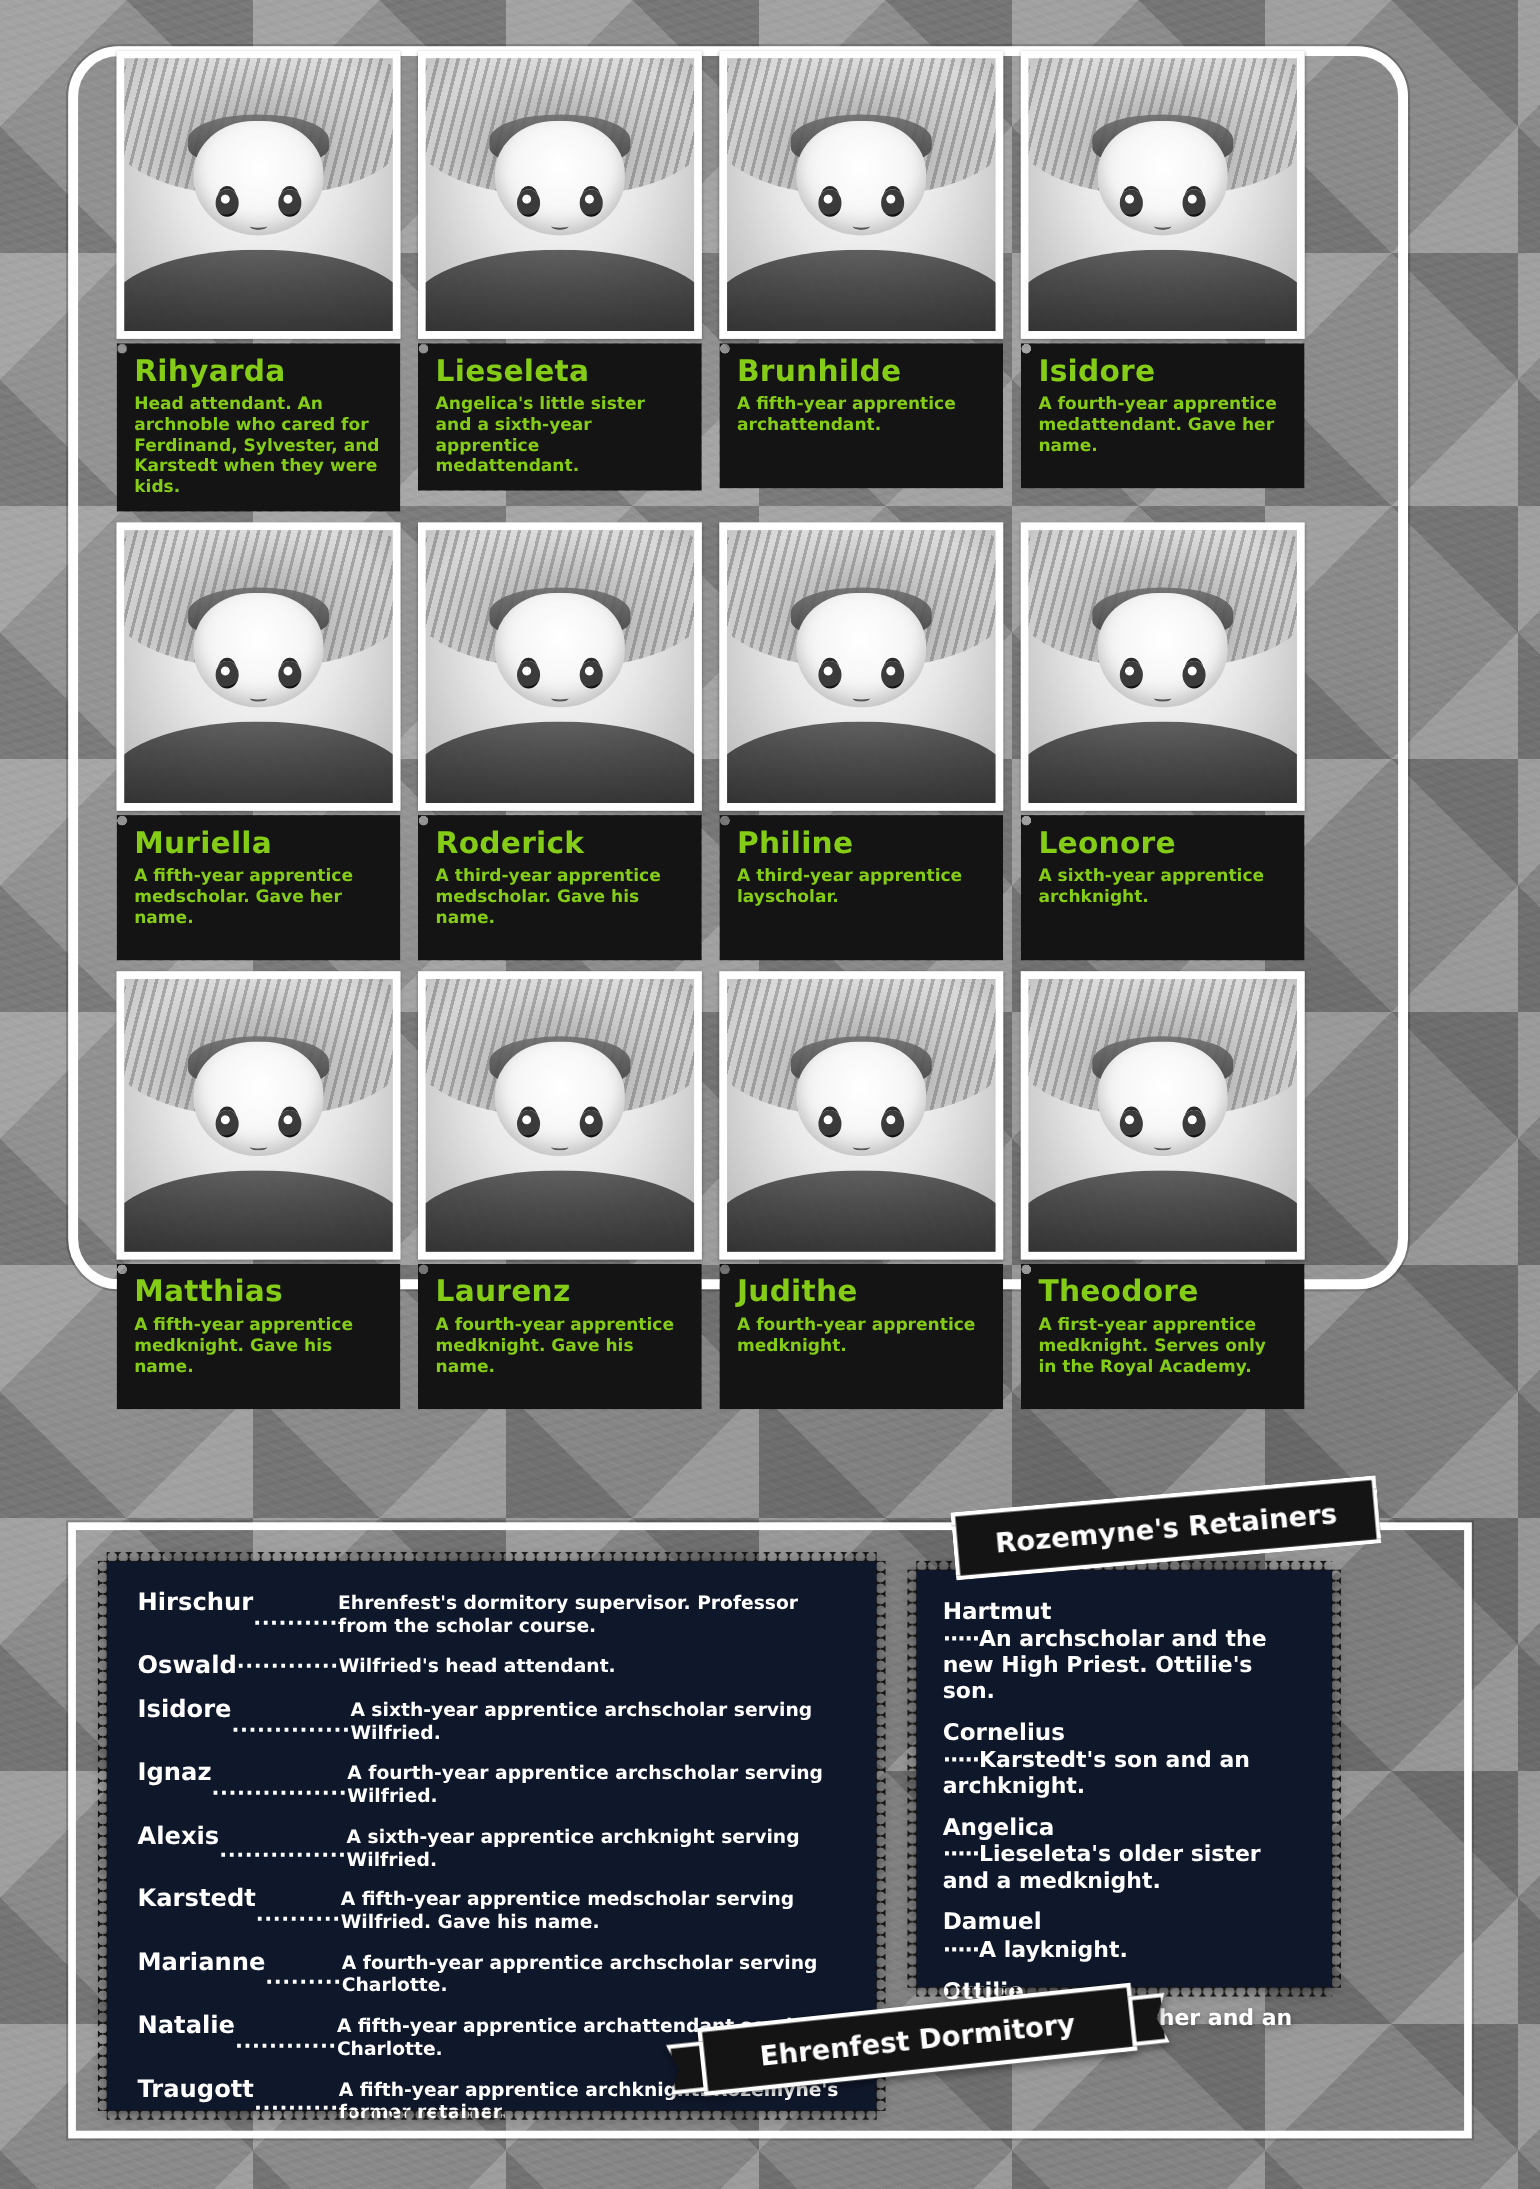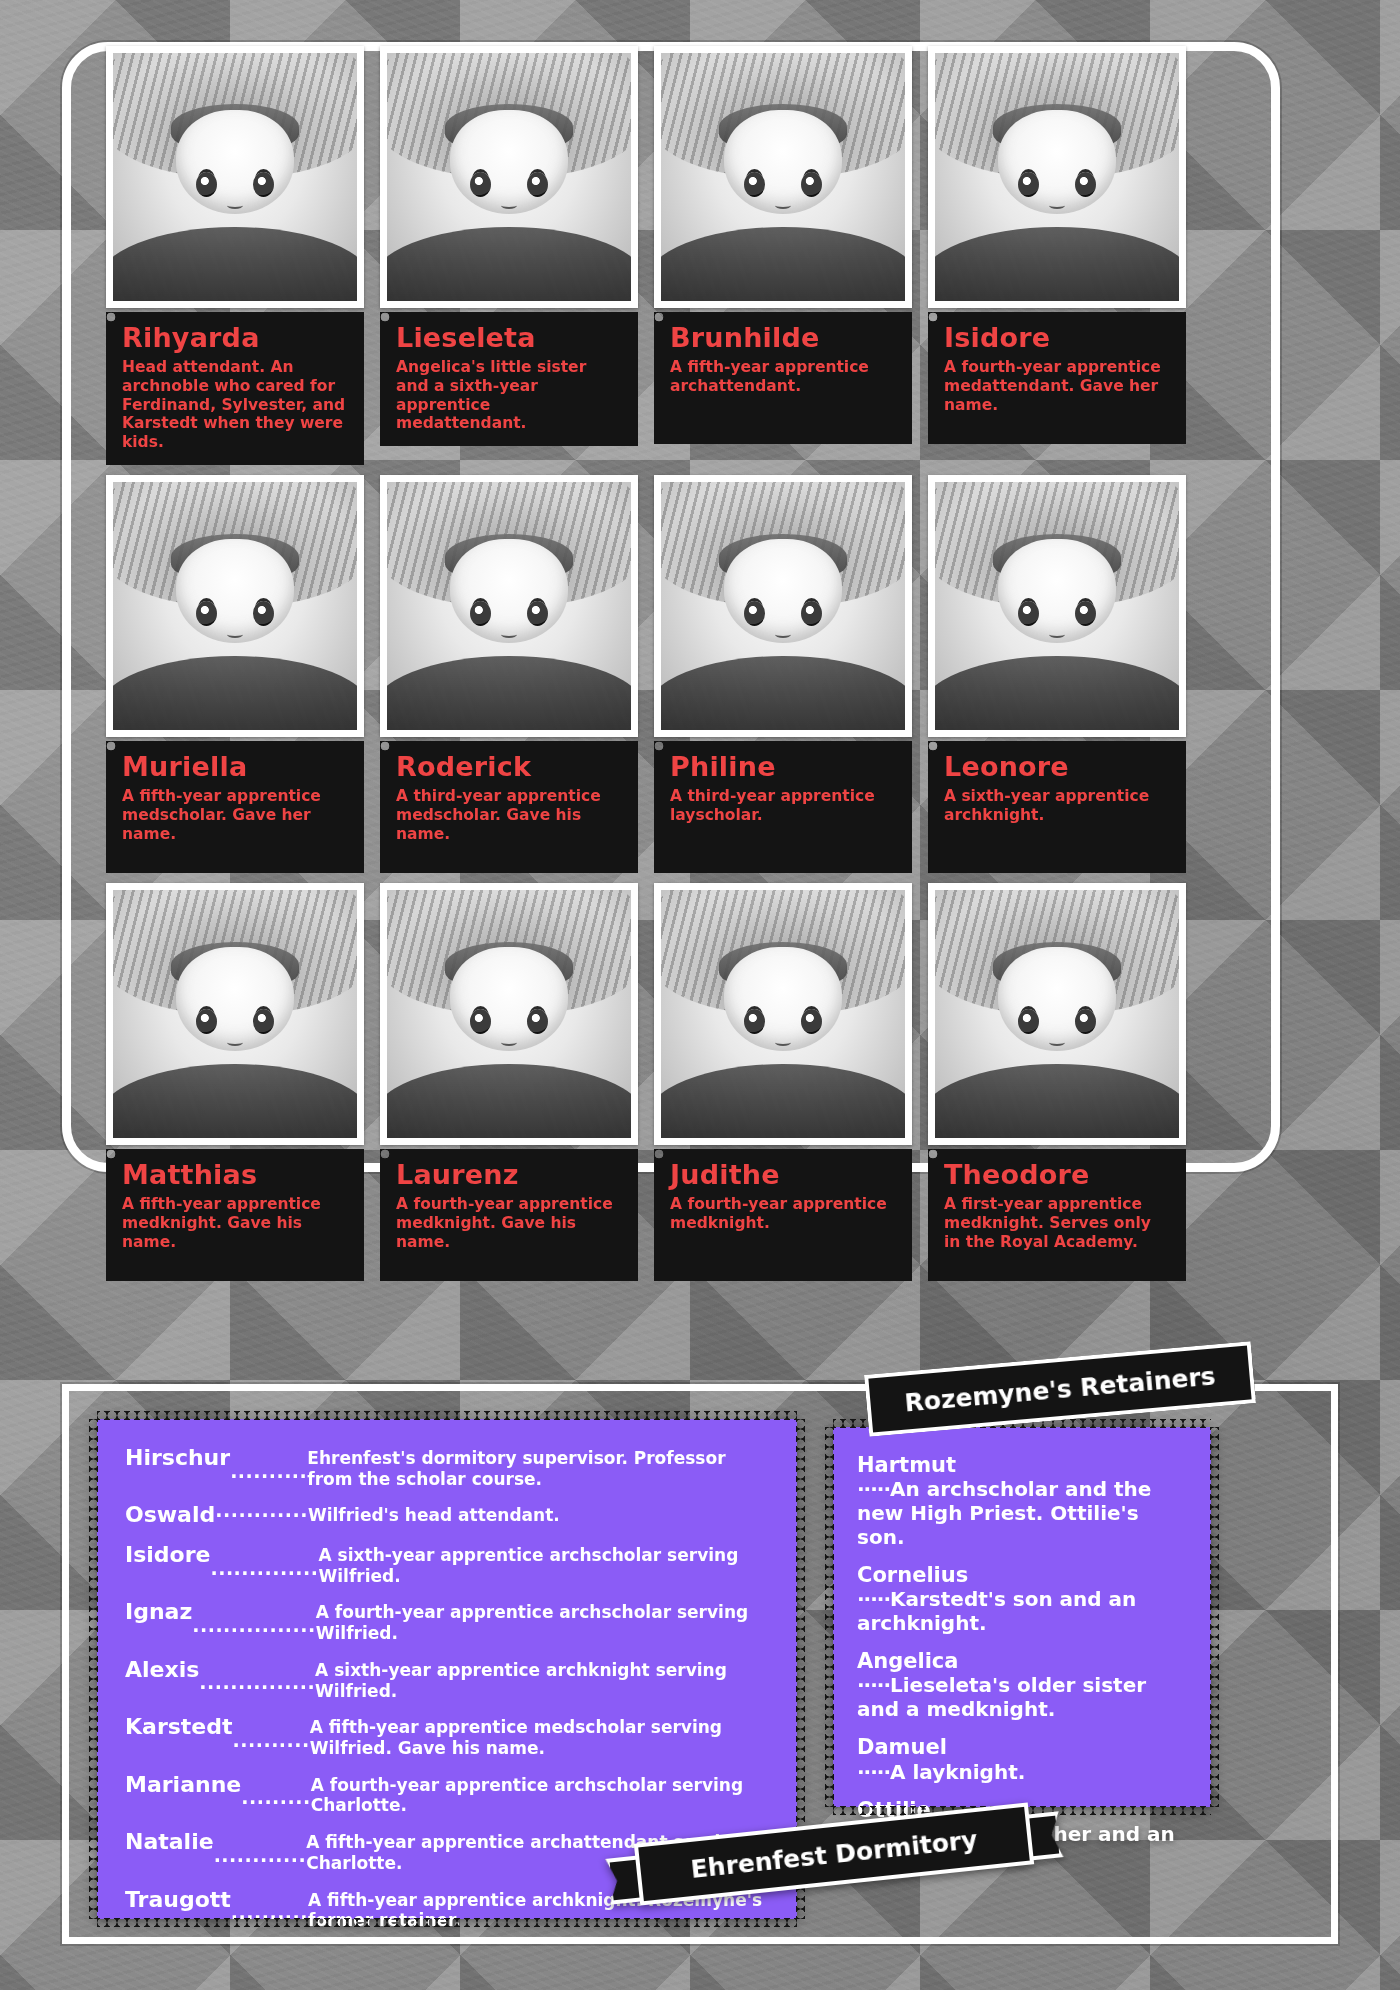--- a/index.html
+++ b/index.html
@@ -117,21 +117,21 @@
     background:linear-gradient(180deg, #6f6f6f, #3e3e3e);
     border-radius:58% 58% 40% 40%;
     opacity:.9;
   }
 
   
   .plate{
     position:relative;
     margin-top:4px;
     background:#141414;
-    color:#ef4444;
+    color:#84cc16;
     padding:11px 14px 13px 16px;
     min-height:132px;
     filter:drop-shadow(0 2px 2px rgba(0,0,0,.45));
     -webkit-mask-image:
       radial-gradient(circle at 5px 5px, transparent 0 4.2px, #000 4.6px),
       none;
   }
   .plate::before, .plate::after{
     content:"";
     position:absolute; left:0; right:0; height:9px;
@@ -161,21 +161,21 @@
     position:absolute;
     left:62px; top:1384px;
     width:1276px; height:560px;
     border:7px solid #fff;
     box-shadow:0 0 0 2px rgba(0,0,0,.18);
     background:transparent;
   }
 
   .panel{
     position:absolute;
-    background:#8b5cf6;
+    background:#0f172a;
     color:#fff;
     filter:drop-shadow(0 2px 3px rgba(0,0,0,.4));
   }
   .panel .side-l, .panel .side-r{
     position:absolute; top:0; bottom:0; width:9px;
     background-image:radial-gradient(circle at 4.5px 5px, transparent 0 4.4px, #141414 4.7px);
     background-size:9px 10px;
   }
   .panel .side-l{ left:-8px; transform:scaleX(-1); }
   .panel .side-r{ right:-8px; }

